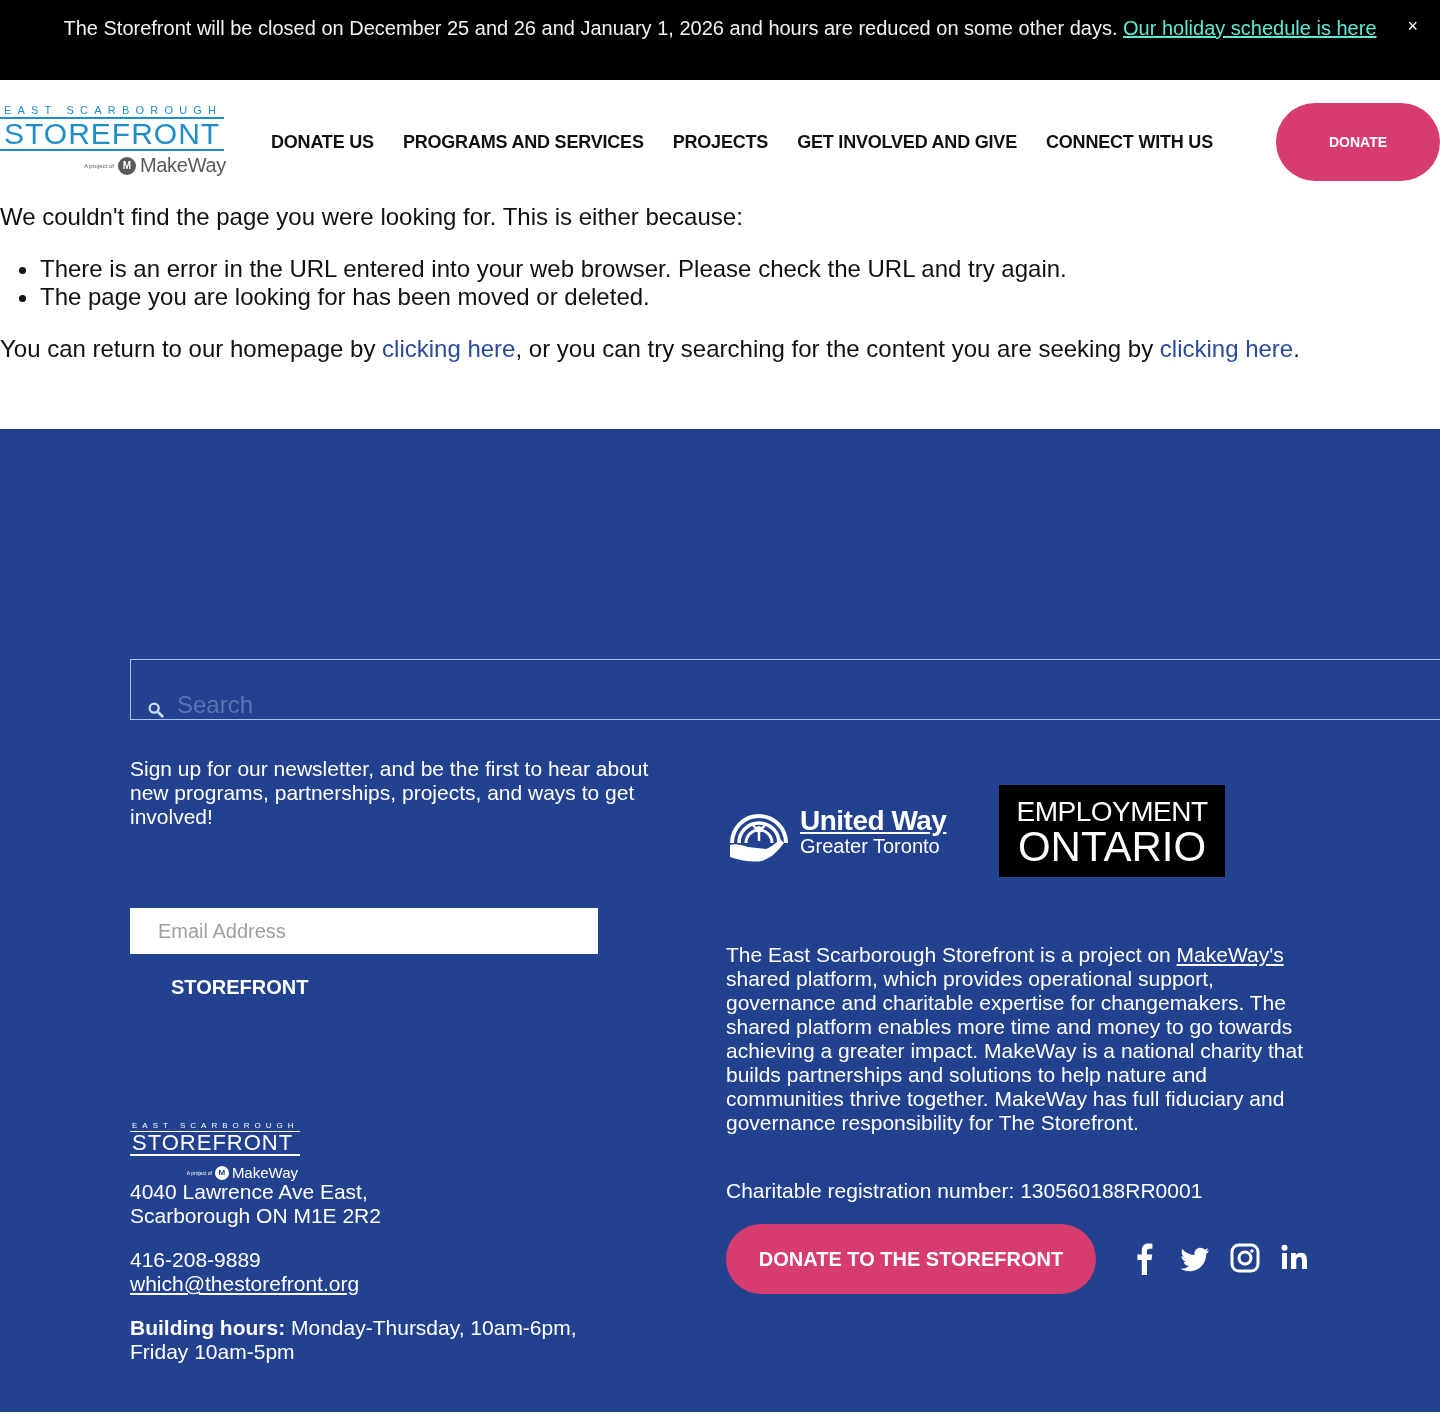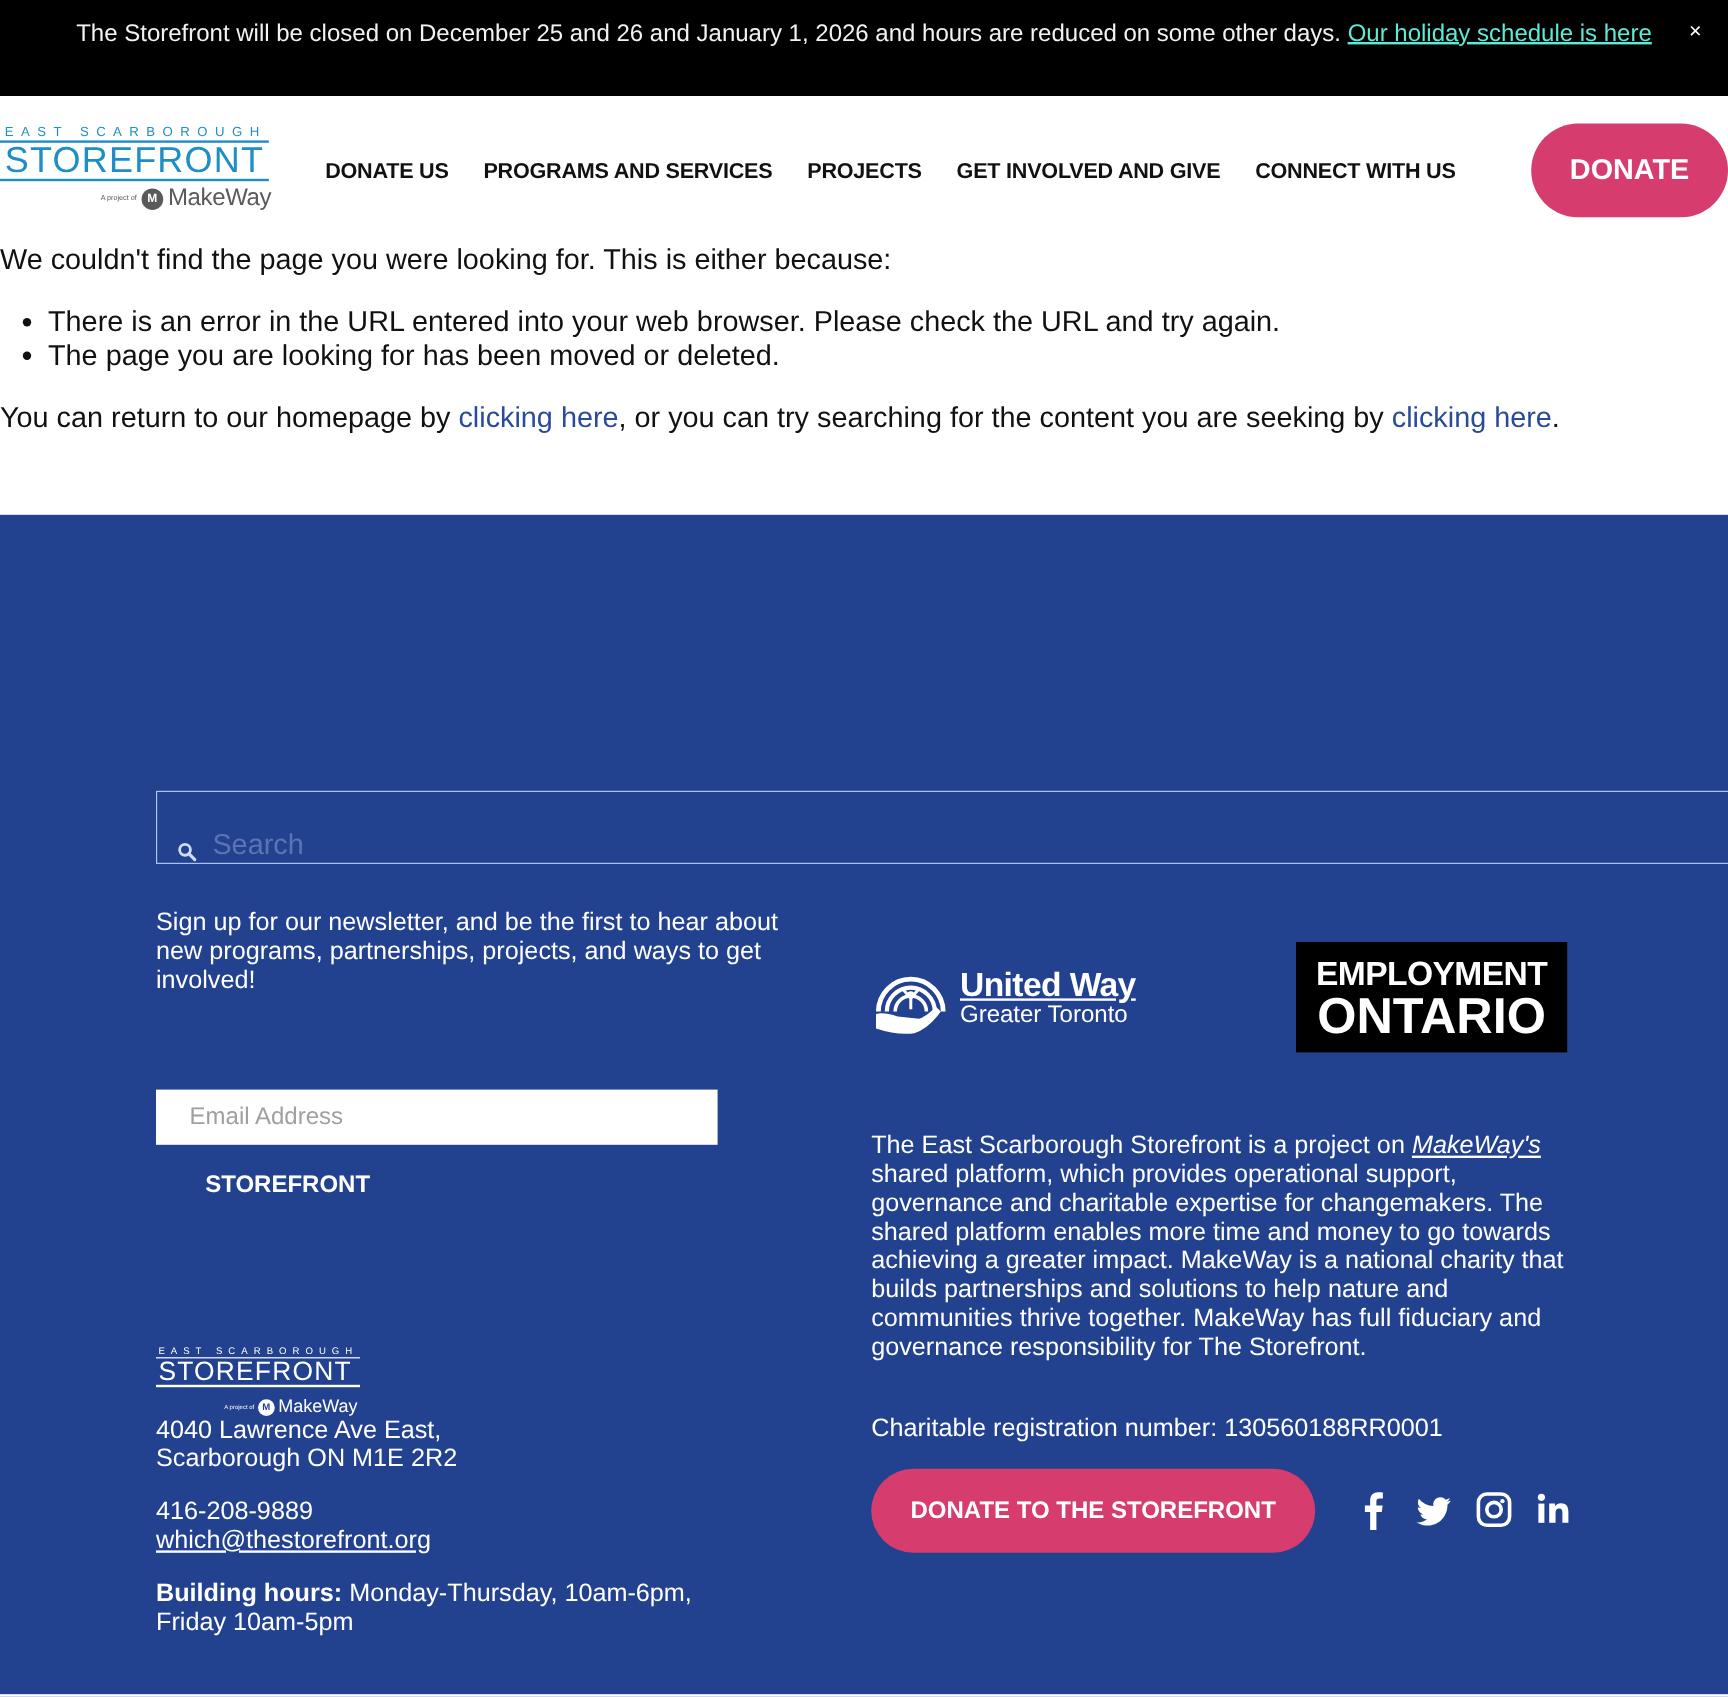--- a/index.html
+++ b/index.html
@@ -18,21 +18,21 @@
   .logo .east { font-size: 11px; letter-spacing: 6.2px; color: #1f8ec7; line-height: 13px; padding-left: 4px; border-bottom: 2px solid #1f8ec7; width: 224px; }
   .logo .store { font-size: 30px; letter-spacing: 1px; color: #1f8ec7; line-height: 30px; padding-left: 4px; border-bottom: 2px solid #1f8ec7; width: 224px; }
   .logo .proj { display: flex; justify-content: flex-end; align-items: center; width: 226px; margin-top: 3px; gap: 4px; }
   .logo .proj .small { font-size: 6px; color: #555; }
   .logo .proj .mw-icon { width: 18px; height: 18px; border-radius: 50%; background: #5a5a5a; color: #fff; font-size: 10px; line-height: 18px; text-align: center; font-weight: bold; }
   .logo .proj .mw-text { font-size: 20px; color: #5a5a5a; letter-spacing: -0.3px; }
 
   .nav { position: absolute; left: 271px; top: 0; height: 125px; display: flex; align-items: center; gap: 29px; }
   .nav a { font-size: 18px; font-weight: bold; color: #111; text-decoration: none; letter-spacing: -0.2px; white-space: nowrap; }
   .donate-btn { position: absolute; left: 1276px; top: 23px; width: 164px; height: 78px; background: #d63d6e; color: #fff;
-    border-radius: 39px; font-weight: bold; font-size: 24px; display: flex; align-items: center; justify-content: center; text-decoration: none; }
+    border-radius: 39px; font-weight: bold; font-size: 14px; display: flex; align-items: center; justify-content: center; text-decoration: none; }
 
   
   .main { padding: 0 0 0 0; height: 226px; font-size: 24px; line-height: 28px; color: #111; }
   .main ul { margin: 24px 0 24px 40px; list-style: disc; }
   .main ul li { line-height: 28px; }
   .main a { color: #2a4a9a; text-decoration: none; }
 
   
   .footer { background: #22418f; height: 983px; position: relative; color: #fff; }
   .search-box { position: absolute; left: 130px; top: 230px; width: 1316px; height: 61px; border: 1px solid #a9c3f5;
@@ -47,27 +47,27 @@
   .email-input::placeholder { color: #a0a0a0; }
   .subscribe { position: absolute; left: 130px; top: 537px; width: 150px; height: 42px; background: transparent; border: none;
     color: #fff; font-weight: bold; font-size: 20px; text-align: left; padding-left: 41px; cursor: pointer; font-family: "Liberation Sans", sans-serif; }
 
   .uw-logo { position: absolute; left: 726px; top: 368px; width: 230px; height: 70px; display: flex; align-items: center; }
   .uw-logo svg { width: 66px; height: 66px; }
   .uw-logo .txt { margin-left: 8px; }
   .uw-logo .t1 { font-size: 28px; font-weight: bold; line-height: 28px; letter-spacing: -0.5px; text-decoration: underline; }
   .uw-logo .t2 { font-size: 20px; font-weight: normal; line-height: 22px; }
 
-  .eo-logo { position: absolute; left: 1080px; top: 356px; width: 226px; height: 92px; background: #000; color: #fff;
-    text-align: center; font-weight: bold; padding-top: 12px; }
+  .eo-logo { position: absolute; left: 999px; top: 356px; width: 226px; height: 92px; background: #000; color: #fff;
+    text-align: center; font-weight: normal; padding-top: 12px; }
   .eo-logo .e1 { font-size: 28px; line-height: 30px; letter-spacing: -0.5px; }
   .eo-logo .e2 { font-size: 42px; line-height: 40px; letter-spacing: 0px; }
 
   .about { position: absolute; left: 726px; top: 514px; width: 590px; font-size: 21px; line-height: 24px; }
-  .about a { color: #fff; text-decoration: underline; font-style: italic; }
+  .about a { color: #fff; text-decoration: underline; }
   .charity { position: absolute; left: 726px; top: 750px; font-size: 21px; line-height: 24px; }
 
   .donate-footer { position: absolute; left: 726px; top: 795px; width: 370px; height: 70px; background: #d63d6e; color: #fff;
     border-radius: 35px; font-weight: bold; font-size: 20px; display: flex; align-items: center; justify-content: center; text-decoration: none; }
 
   .social { position: absolute; left: 1130px; top: 812px; display: flex; gap: 20px; align-items: center; }
   .social a { display: block; width: 30px; height: 34px; }
   .social svg { width: 30px; height: 34px; }
 
   .foot-logo { position: absolute; left: 130px; top: 692px; width: 170px; }

